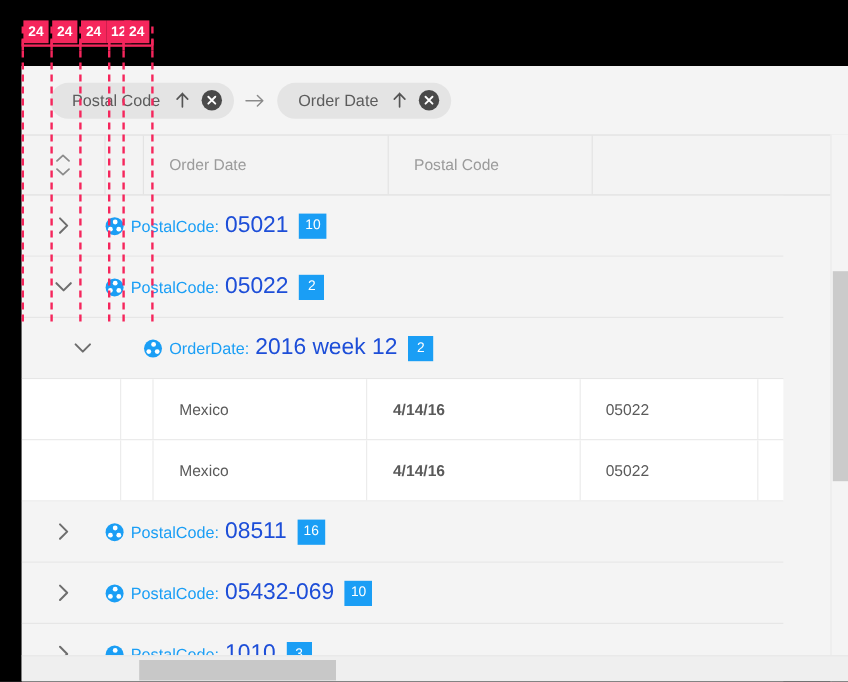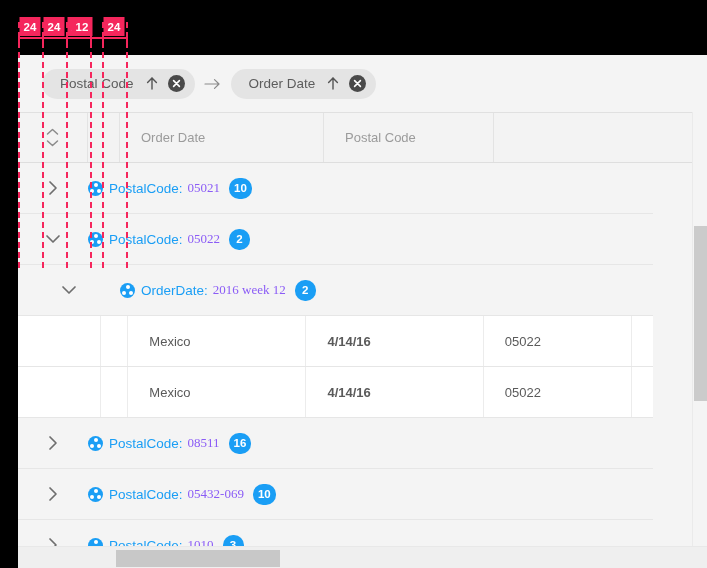--- a/index.html
+++ b/index.html
@@ -134,27 +134,27 @@
   }
   .group-icon i {
     position: absolute; width: 4px; height: 4px;
     border-radius: 50%; background: #ffffff;
   }
   .group-icon i:nth-child(1) { left: 5.5px; top: 2px; }
   .group-icon i:nth-child(2) { left: 2px;  top: 8px; }
   .group-icon i:nth-child(3) { left: 9px;  top: 8px; }
 
   .group-key { color: #1a9ef5; font-size: 13.5px; margin-right: 5px; }
-  .group-val { color: #8b5cf6; font-size: 13px; font-family: Liberation Serif, serif; }
+  .group-val { color: #1d4ed8; font-size: 19px; }
   .count-badge {
     margin-left: 9px;
     min-width: 21px; height: 21px;
-    border-radius: 10px;
+    border-radius: 0;
     background: #1a9ef5; color: #fff;
-    font-size: 11.5px; font-weight: bold;
+    font-size: 11.5px; font-weight: normal;
     display: inline-flex; align-items: center; justify-content: center;
     padding: 0 5px;
   }
 
   .chev { display: block; }
 
   
   .vscroll {
     position: absolute; right: 0; top: 57px;
     width: 15px; height: 456px;
@@ -417,17 +417,17 @@
     <div class="meas-tick" style="left:18px;"></div>
     <div class="meas-tick" style="left:42px;"></div>
     <div class="meas-tick" style="left:66px;"></div>
     <div class="meas-tick" style="left:90px;"></div>
     <div class="meas-tick" style="left:102px;"></div>
     <div class="meas-tick" style="left:126px;"></div>
 
     <div class="meas-badge" style="left:30px;">24</div>
     <div class="meas-badge" style="left:54px;">24</div>
     <div class="meas-badge" style="left:78px;">24</div>
-    <div class="meas-badge" style="left:82px;">12</div>
+    <div class="meas-badge" style="left:99px;">12</div>
     <div class="meas-badge" style="left:114px;">24</div>
   </div>
 
 </div>
 
 </body></html>

